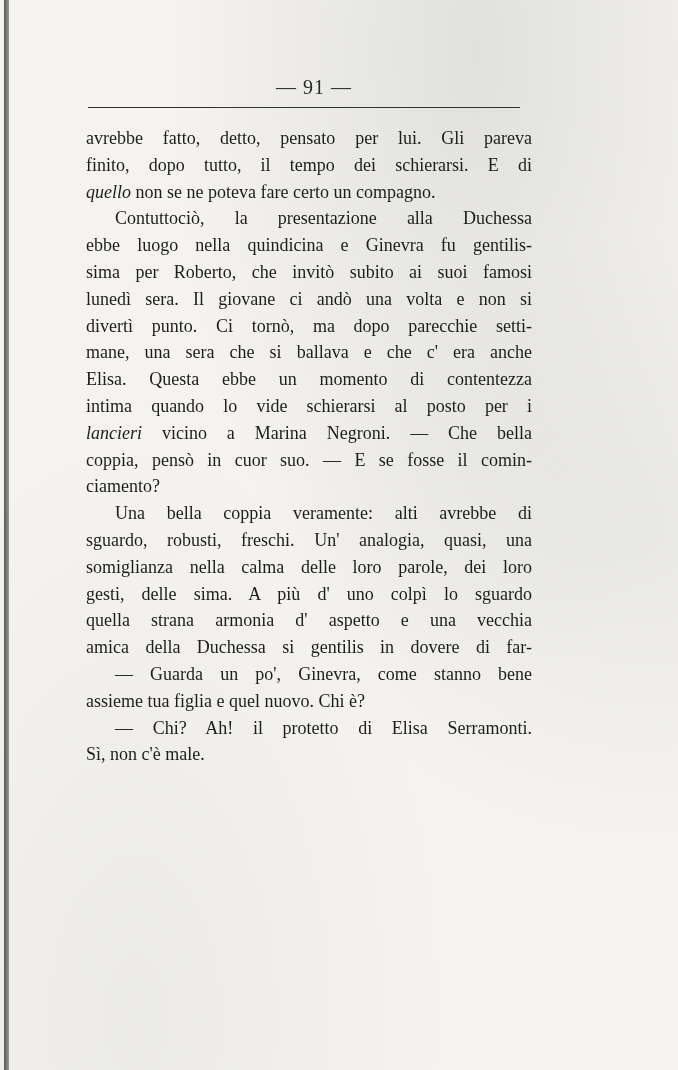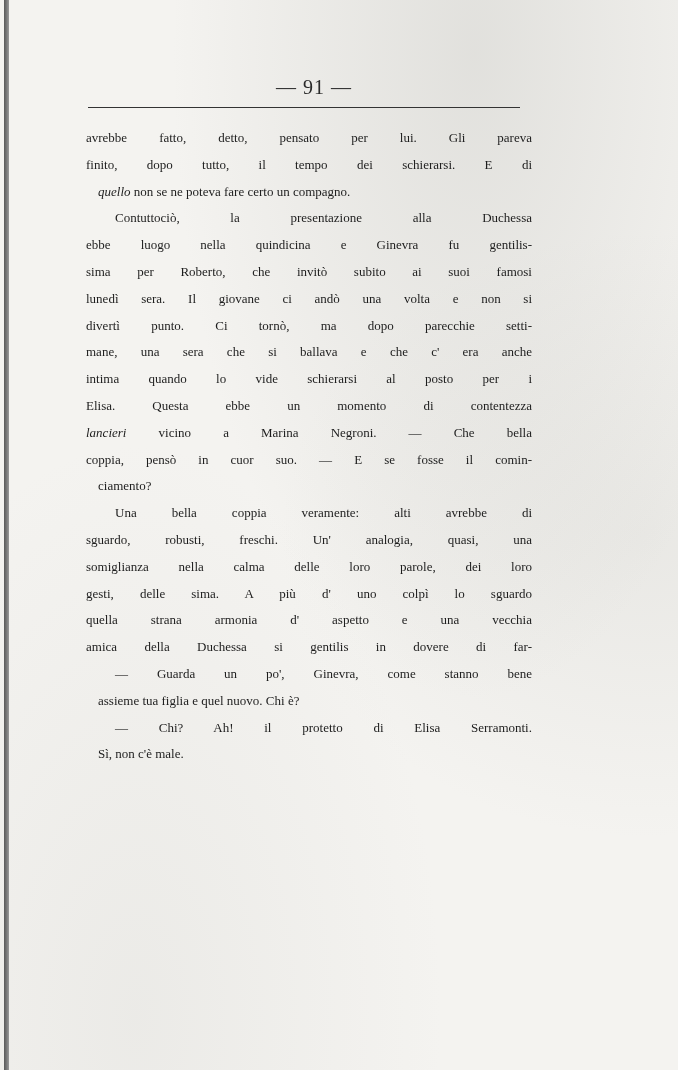--- a/index.html
+++ b/index.html
@@ -29,25 +29,25 @@
     position: absolute; left: 0; width: 100%; top: 4px;
     text-align: center; font-size: 20px; letter-spacing: 1px; color: #2a2a2a;
     padding-left: 20px; box-sizing: border-box;
   }
   .header-rule {
     position: absolute; left: 0; top: 35px; width: 432px; height: 0;
     border-top: 1.5px solid #333;
   }
   .body-text {
     position: absolute; left: 86px; top: 125px; width: 446px;
-    font-size: 13px; line-height: 26.8px;
+    font-size: 18px; line-height: 26.8px;
     text-align: justify;
   }
   .line { display: block; white-space: nowrap; text-align-last: justify; text-align: justify; }
-  .line.last { text-align-last: left; margin-left: 12px; }
+  .line.last { text-align-last: left; }
   .indent { padding-left: 29px; }
   em { font-style: italic; }
 </style>
 </head>
 <body>
 
 <div class="page-shade"></div>
 <div class="binding-edge"></div>
 
 <div class="header">
@@ -58,22 +58,22 @@
 <div class="body-text" id="body-text">
     <span class="line"><span>avrebbe fatto, detto, pensato per lui. Gli pareva</span></span>
     <span class="line"><span>finito, dopo tutto, il tempo dei schierarsi. E di</span></span>
     <span class="line last"><em>quello</em><span> non se ne poteva fare certo un compagno.</span></span>
     <span class="line indent"><span>Contuttociò, la presentazione alla Duchessa</span></span>
     <span class="line"><span>ebbe luogo nella quindicina e Ginevra fu gentilis-</span></span>
     <span class="line"><span>sima per Roberto, che invitò subito ai suoi famosi</span></span>
     <span class="line"><span>lunedì sera. Il giovane ci andò una volta e non si</span></span>
     <span class="line"><span>divertì punto. Ci tornò, ma dopo parecchie setti-</span></span>
     <span class="line"><span>mane, una sera che si ballava e che c' era anche</span></span>
+    <span class="line"><span>Elisa. Questa ebbe un momento di contentezza</span></span>
     <span class="line"><span>intima quando lo vide schierarsi al posto per i</span></span>
-    <span class="line"><span>Elisa. Questa ebbe un momento di contentezza</span></span>
     <span class="line"><em>lancieri</em><span> vicino a Marina Negroni. — Che bella</span></span>
     <span class="line"><span>coppia, pensò in cuor suo. — E se fosse il comin-</span></span>
     <span class="line last"><span>ciamento?</span></span>
     <span class="line indent"><span>Una bella coppia veramente: alti avrebbe di</span></span>
     <span class="line"><span>sguardo, robusti, freschi. Un' analogia, quasi, una</span></span>
     <span class="line"><span>somiglianza nella calma delle loro parole, dei loro</span></span>
     <span class="line"><span>gesti, delle sima. A più d' uno colpì lo sguardo</span></span>
     <span class="line"><span>quella strana armonia d' aspetto e una vecchia</span></span>
     <span class="line"><span>amica della Duchessa si gentilis in dovere di far-</span></span>
     <span class="line indent"><span>— Guarda un po', Ginevra, come stanno bene</span></span>

